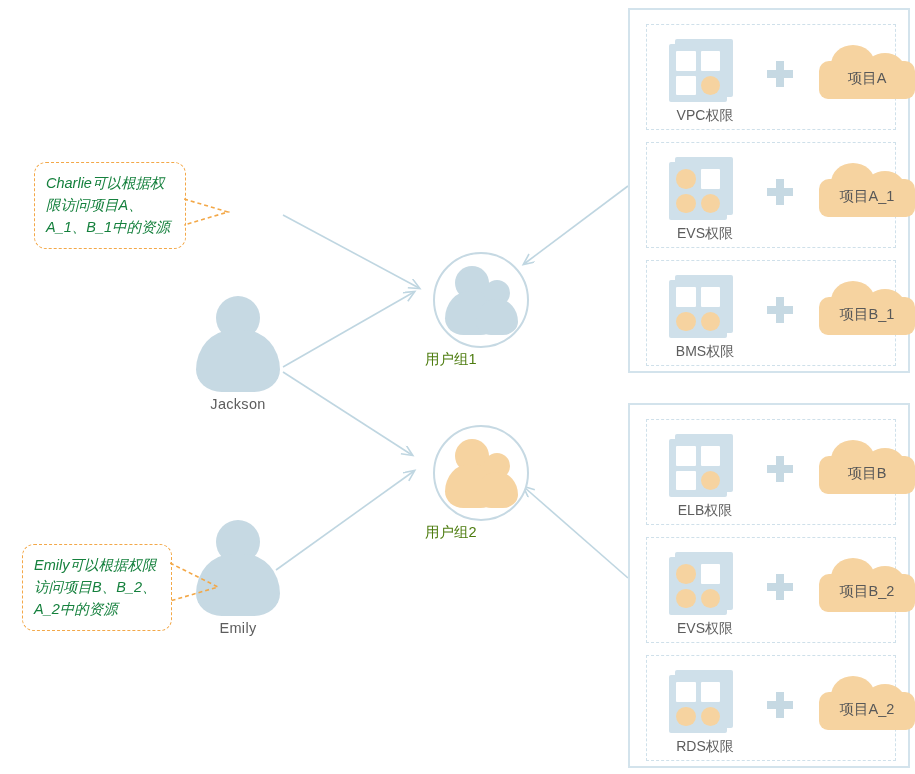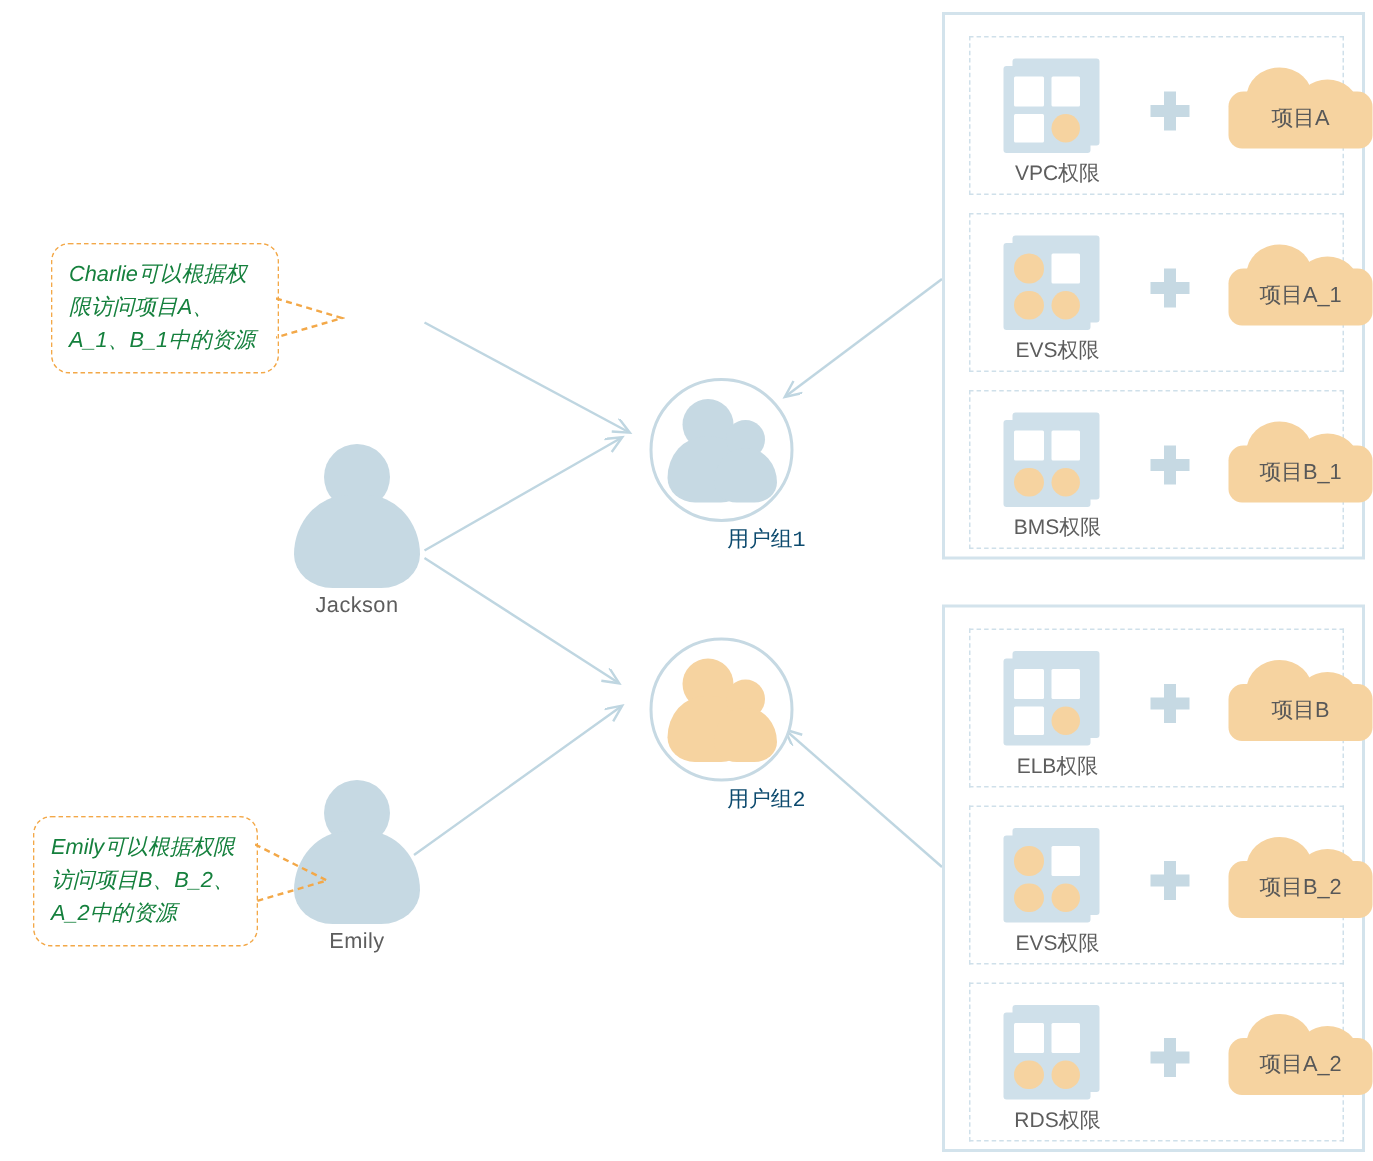--- a/index.html
+++ b/index.html
@@ -71,21 +71,21 @@
   .ugroup .p-sm-body {
     position: absolute; left: 41px; top: 45px;
     width: 42px; height: 36px;
     border-radius: 21px 21px 16px 16px / 24px 24px 14px 14px;
   }
   .ugroup.blue .p-big-head, .ugroup.blue .p-big-body,
   .ugroup.blue .p-sm-head, .ugroup.blue .p-sm-body { background: #c6d9e3; }
   .ugroup.orange .p-big-head, .ugroup.orange .p-big-body,
   .ugroup.orange .p-sm-head, .ugroup.orange .p-sm-body { background: #f6d3a0; }
   .ugroup .gname {
-    text-align: right; font-size: 14.5px; color: #0c4a6e; margin-top: 2px; font-family: Liberation Mono, monospace;
+    text-align: left; font-size: 14.5px; color: #4d7c0f; margin-top: 2px;
   }
 
   
   .pbox {
     position: absolute;
     border: 2px solid #d3e3ec;
     background: #fff;
   }
   .pcard {
     position: absolute;

